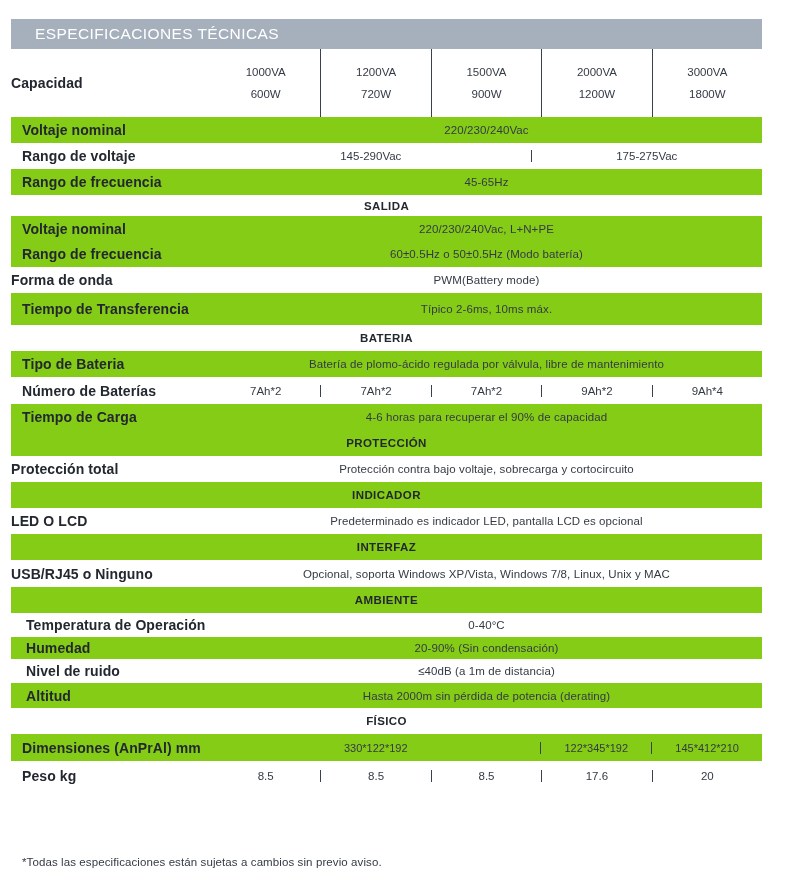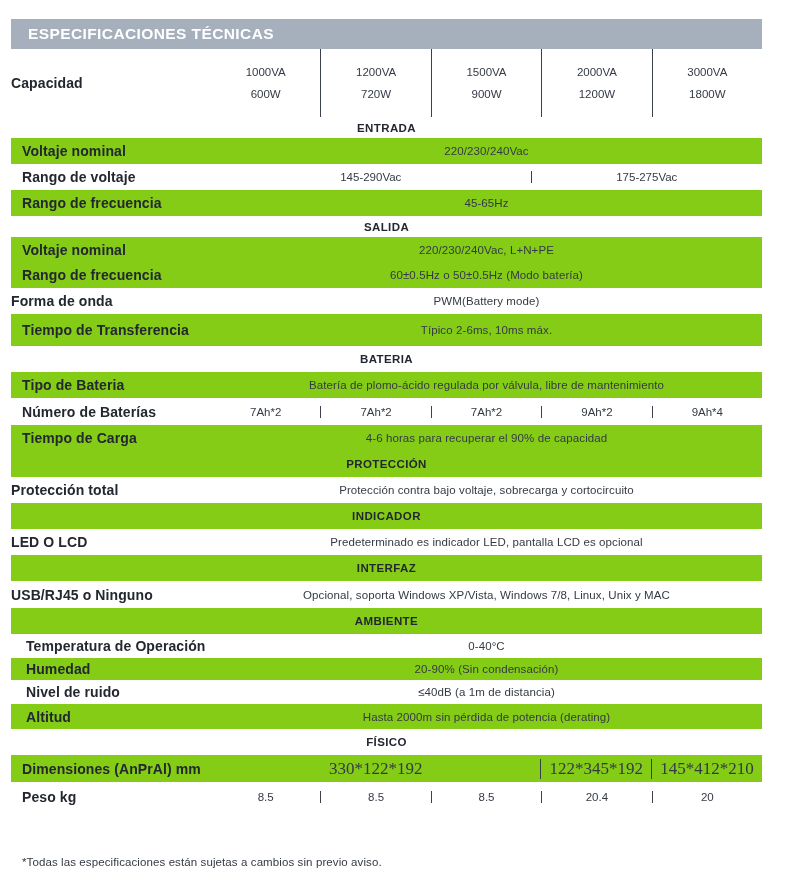--- a/index.html
+++ b/index.html
@@ -31,22 +31,22 @@
     width: 751px;
     height: 30px;
     background: #a6b0bd;
     display: flex;
     align-items: center;
   }
   .title-bar .title-text {
     color: #ffffff;
     font-size: 15.5px;
     letter-spacing: 0.4px;
-    font-weight: 700;
-    padding-left: 17px;
+    font-weight: 400;
+    padding-left: 24px;
   }
 
   
   .spec-table {
     position: absolute;
     left: 11px;
     top: 49px;
     width: 751px;
     border-collapse: collapse;
     table-layout: fixed;
@@ -152,24 +152,23 @@
   
   .split-dim {
     display: flex;
     width: 100%;
     height: 100%;
   }
   .split-dim > div {
     display: flex;
     align-items: center;
     justify-content: center;
-    font-size: 17px;
+    font-size: 11px;
     color: #343a44;
     border-left: 1px solid #3b414c;
-    font-family: Liberation Serif, serif;
   }
   .split-dim > div:first-child { border-left: none; }
   .split-dim > .dim-wide { flex: 3 1 0; }
   .split-dim > .dim-narrow { flex: 1 1 0; }
 
   
   .footnote {
     position: absolute;
     left: 22px;
     bottom: 28px;
@@ -215,23 +214,20 @@
               <span>1200W</span>
             </div>
             <div class="cap-col">
               <span>3000VA</span>
               <span>1800W</span>
             </div>
           </div>
         </td>
       </tr>
 
-      <tr class="row-plain section-row" style="height:21px">
-        <td colspan="2">ENTRADA</td>
-      </tr>
 
       <tr class="row-shaded" style="height:26px">
         <td class="label-cell indent-1">Voltaje nominal</td>
         <td class="value-cell">220/230/240Vac</td>
       </tr>
 
       <tr class="row-plain" style="height:26px">
         <td class="label-cell indent-1">Rango de voltaje</td>
         <td>
           <div class="split2">
@@ -364,21 +360,21 @@
         </td>
       </tr>
 
       <tr class="row-plain" style="height:30px">
         <td class="label-cell indent-1">Peso kg</td>
         <td>
           <div class="split5">
             <div>8.5</div>
             <div>8.5</div>
             <div>8.5</div>
-            <div>20.4</div>
+            <div>17.6</div>
             <div>20</div>
           </div>
         </td>
       </tr>
 
     </tbody>
   </table>
 
   <div class="footnote">*Todas las especificaciones están sujetas a cambios sin previo aviso.</div>
 

